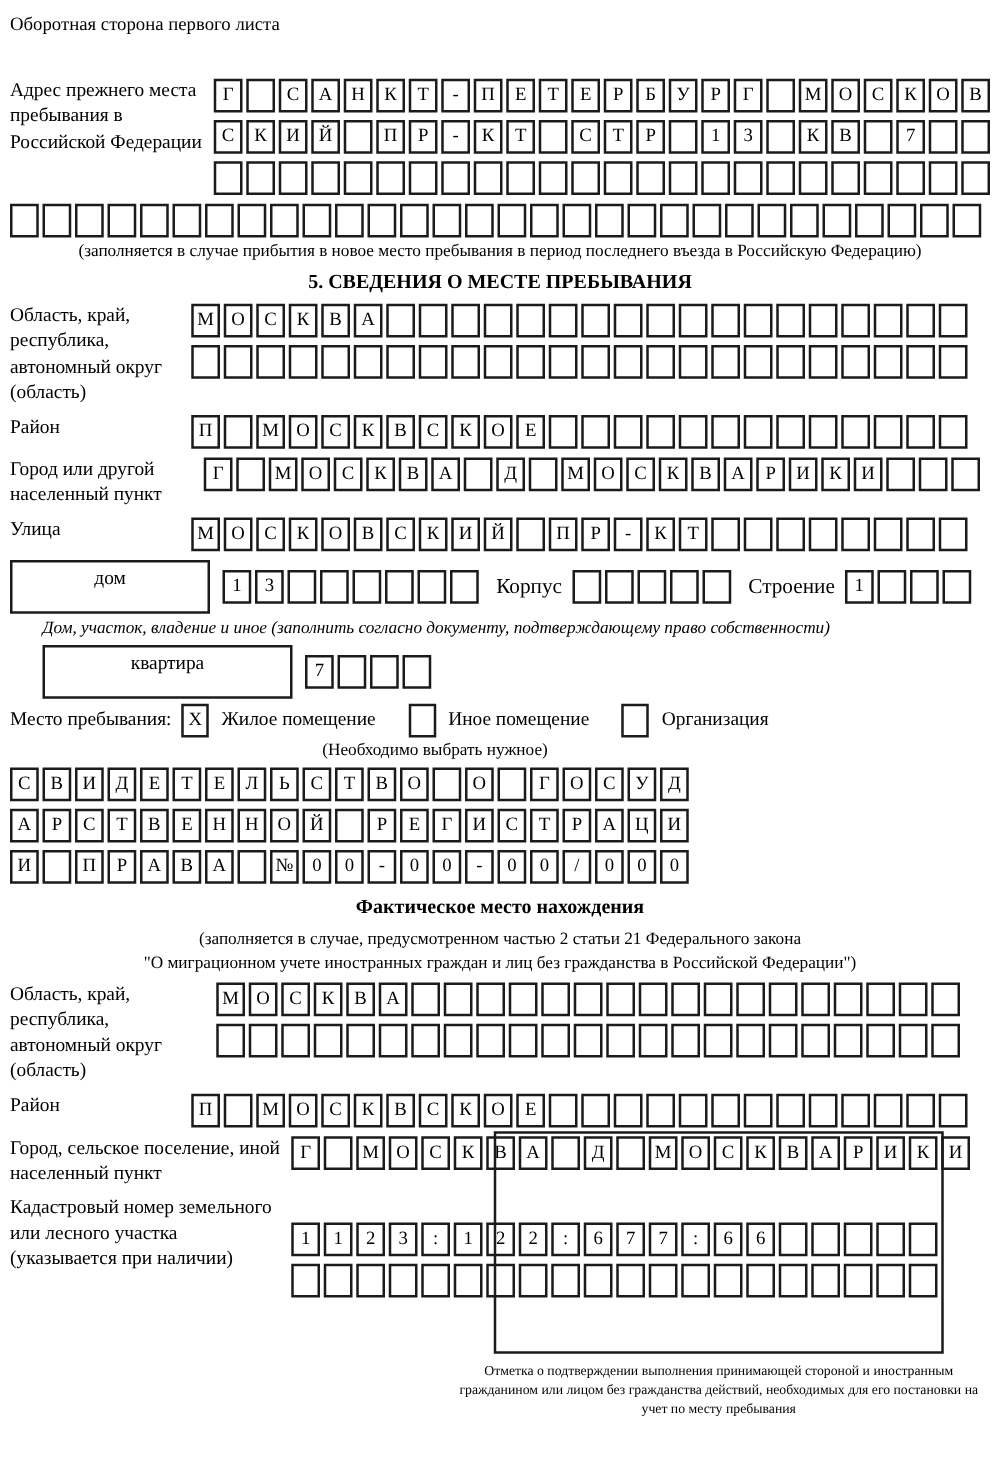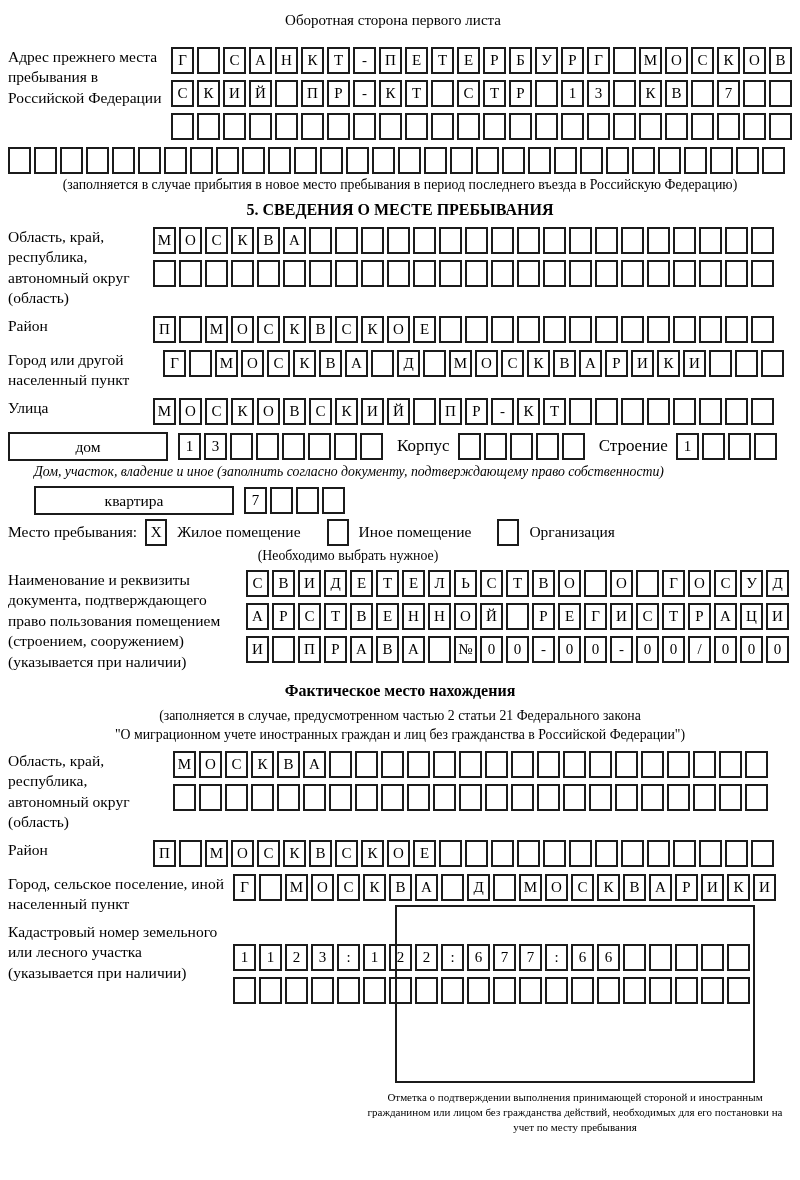--- a/index.html
+++ b/index.html
@@ -3,42 +3,42 @@
 <meta charset="utf-8">
 <style>
   * { box-sizing: border-box; }
   html, body { margin: 0; padding: 0; background: #ffffff; }
   .page {
     width: 800px; height: 1180px; position: relative; overflow: hidden;
     background: #ffffff; color: #000;
     font-family: "Liberation Serif", "DejaVu Serif", serif;
     padding: 12px 8px 0 8px;
   }
-  .header-note { text-align: center; font-size: 15px; padding-right: 14px; margin-bottom: 18px; }
+  .header-note { text-align: left; font-size: 15px; padding-right: 14px; margin-bottom: 34px; }
 
   .cells { display: flex; gap: 3px; }
   .cell {
     flex: 0 0 auto; width: 23px; height: 27px; border: 2px solid #1b1b1b;
     font-size: 15px; line-height: 23px; text-align: center; overflow: hidden;
   }
   .vgap > .cells { margin-bottom: 6px; }
   .vgap > .cells:last-child { margin-bottom: 0; }
 
   .field { display: flex; align-items: flex-start; margin-bottom: 7px; }
   .flabel { flex: 0 0 auto; font-size: 15.5px; line-height: 1.32; padding-right: 6px; }
   .w163 { width: 163px; } .w145 { width: 145px; } .w155 { width: 155px; }
   .w238 { width: 238px; } .w165 { width: 165px; } .w225 { width: 225px; }
 
   .caption { font-size: 13.8px; margin: 1px 0 6px 26px; font-style: italic; }
   .caption-center { font-size: 13.8px; text-align: center; margin: 3px 0 8px 0; }
   .sec-title { font-size: 16px; font-weight: bold; text-align: center; margin: 4px 0 8px 0; }
   .subtitle { font-size: 13.8px; text-align: center; margin: 0 0 3px 0; }
 
   .house-row { display: flex; align-items: center; margin: 2px 0 3px 0; }
-  .wide-box { border: 2px solid #1b1b1b; height: 29px; text-align: center; font-size: 15.5px; line-height: 25px; }
+  .wide-box { border: 2px solid #1b1b1b; height: 43px; text-align: center; font-size: 15.5px; line-height: 25px; }
   .dom-box { width: 160px; margin-right: 10px; }
   .kv-box  { width: 200px; margin-left: 26px; margin-right: 10px; }
   .inline-lbl { font-size: 17px; padding: 0 8px 0 14px; }
 
   .stay-row { display: flex; align-items: center; font-size: 15.5px; margin: 4px 0 2px 0; }
   .stay-label { margin-right: 8px; }
   .check-cell { width: 22px; height: 27px; border: 2px solid #1b1b1b; font-size: 15px; line-height: 23px; text-align: center; margin-right: 10px; }
   .stay-opt-label { margin-right: 26px; }
   .stay-note { font-size: 13.8px; text-align: center; width: 360px; margin: 1px 0 6px 160px; }
 
@@ -364,21 +364,20 @@
     <span class="check-cell">X</span>
     <span class="stay-opt-label">Жилое помещение</span>
     <span class="check-cell"></span>
     <span class="stay-opt-label">Иное помещение</span>
     <span class="check-cell"></span>
     <span class="stay-opt-label">Организация</span>
   </div>
   <div class="stay-note">(Необходимо выбрать нужное)</div>
 
   <div class="field">
-    <div class="flabel w238">Наименование и реквизиты документа, подтверждающего право пользования помещением (строением, сооружением) (указывается при наличии)</div>
     <div class="vgap">
       <div class="cells">
           <span class="cell">С</span>
           <span class="cell">В</span>
           <span class="cell">И</span>
           <span class="cell">Д</span>
           <span class="cell">Е</span>
           <span class="cell">Т</span>
           <span class="cell">Е</span>
           <span class="cell">Л</span>

